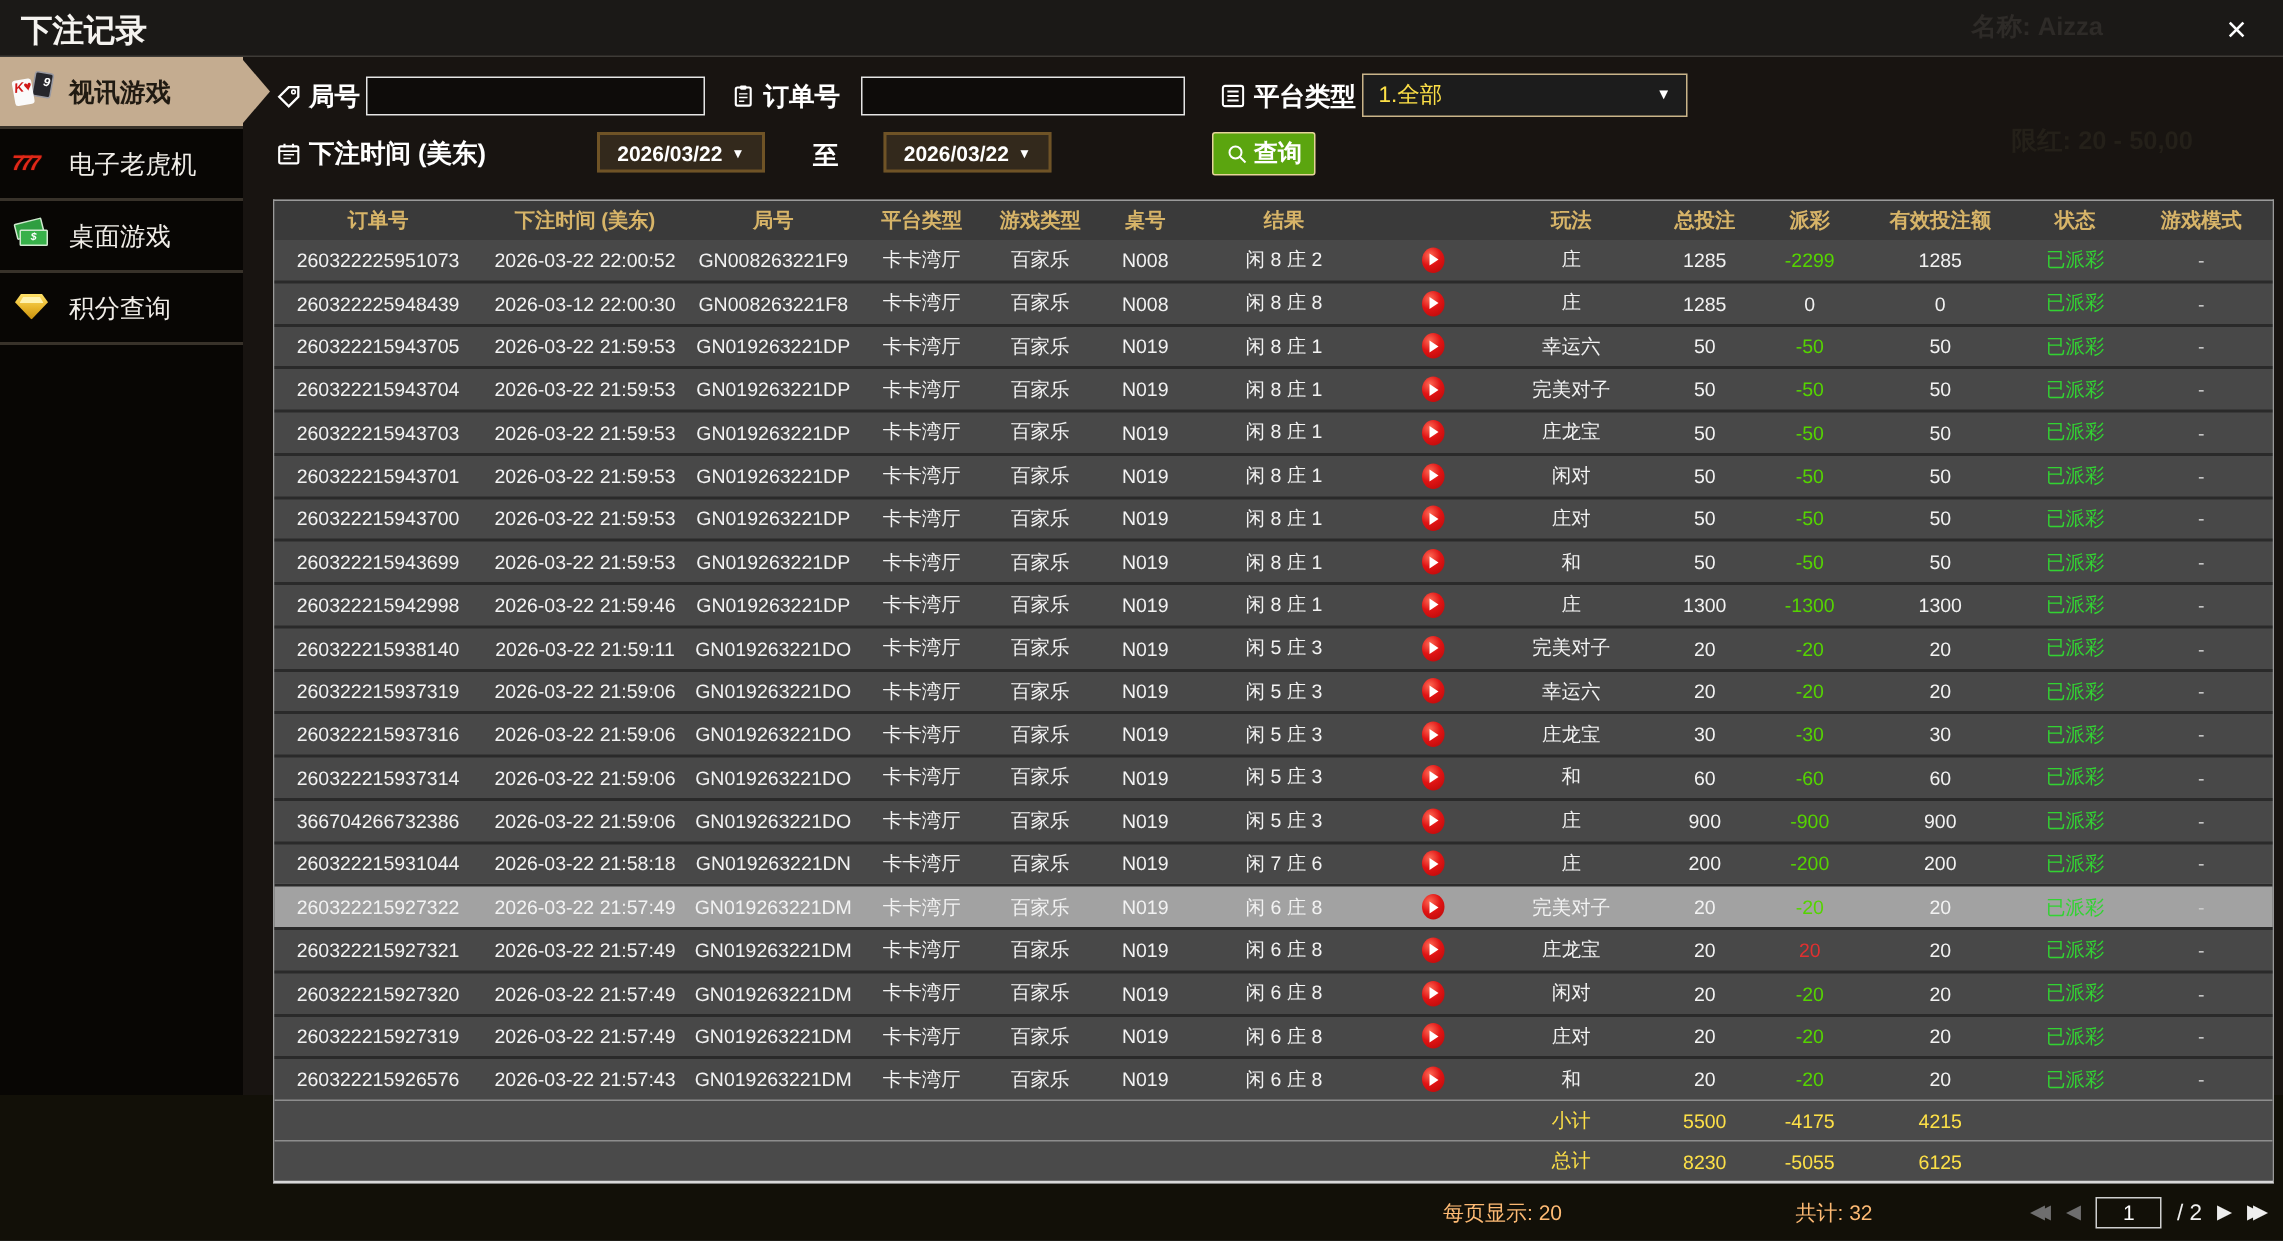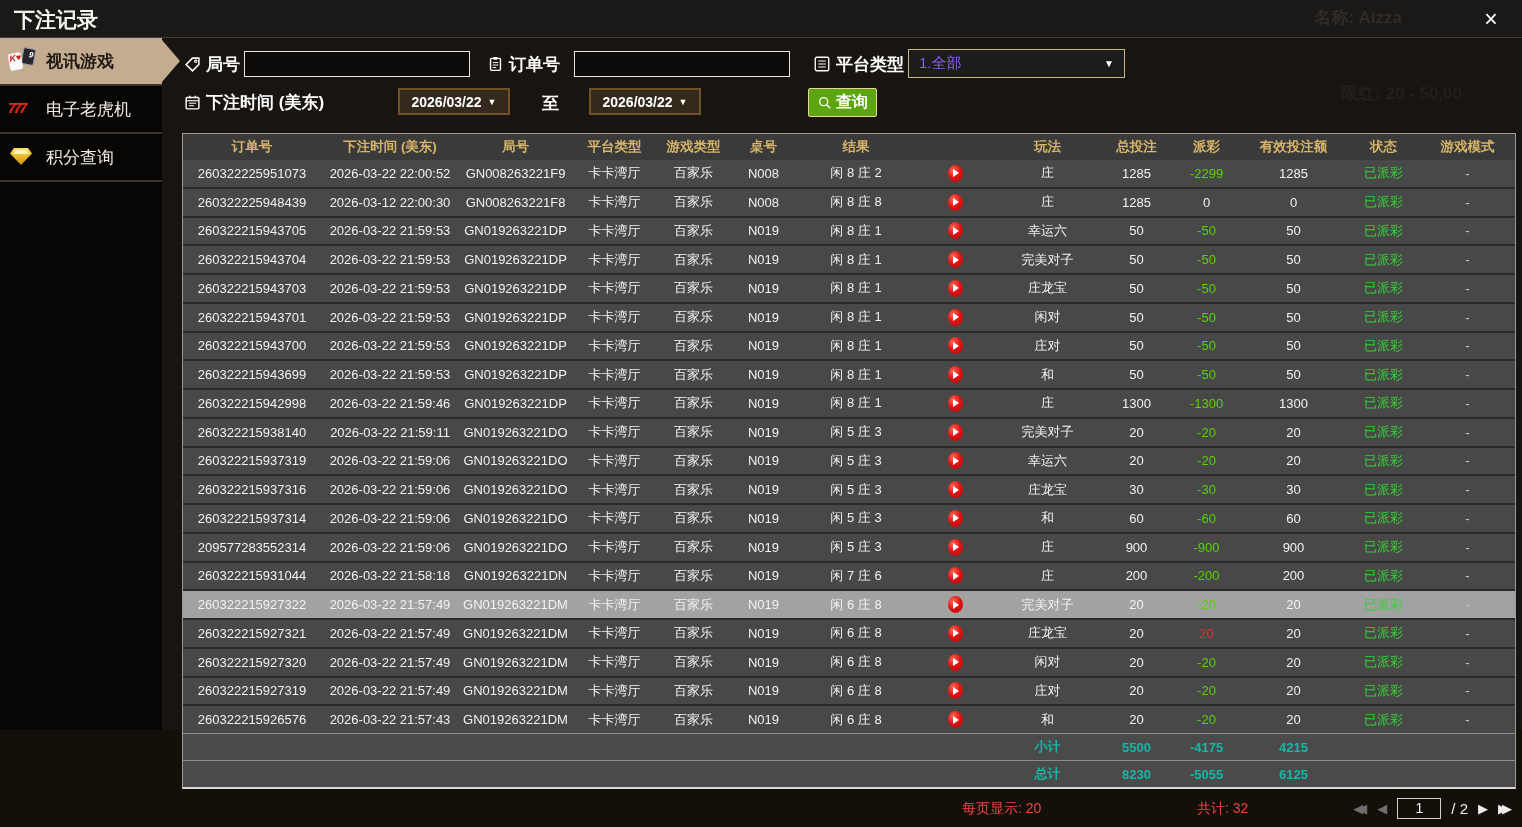--- a/index.html
+++ b/index.html
@@ -57,21 +57,21 @@
   .flabel { position:absolute; display:flex; align-items:center; gap:5px;
     color:#ffffff; font-size:17px; font-weight:bold; height:28px; }
   .flabel svg { display:block; }
   .finput { position:absolute; height:26px; background:#0e0c0a; border:1px solid #e5e5e5;
     color:#fff; font-size:14px; padding:0 6px; outline:none; }
   .dselect { position:absolute; height:27px; background:#33291c; border:2px solid #6f5326;
     color:#ffffff; font-size:14px; font-weight:bold; display:flex; align-items:center;
     justify-content:center; gap:6px; cursor:pointer; }
   .dselect::after { content:"▼"; font-size:9px; color:#fff; }
   .pselect { position:absolute; height:29px; background:#1c1c1c; border:1px solid #c9b489;
-    color:#8b5cf6; font-size:15px; display:flex; align-items:center; padding:0 10px; cursor:pointer; }
+    color:#fde047; font-size:15px; display:flex; align-items:center; padding:0 10px; cursor:pointer; }
   .pselect::after { content:"▼"; font-size:10px; color:#fff; position:absolute; right:10px; }
   .to-label { position:absolute; color:#fff; font-size:17px; font-weight:bold; }
   .query-btn { position:absolute; height:29px; background:#5ba50f; border:1px solid #e6d49a;
     border-radius:2px; color:#fff; font-size:16px; font-weight:bold; display:flex;
     align-items:center; gap:3px; padding:0 8px; cursor:pointer; }
 
   
   .table { position:absolute; left:20px; top:95px; width:1334px; height:656px;
     border:1px solid #9a9a9a; border-bottom:2px solid #d8d8d8; display:flex; flex-direction:column;
     background:#484848; }
@@ -83,31 +83,31 @@
   .tbody .tr:first-child { border-top:none; }
   .tbody .tr.hl { background:#a2a2a2; }
   .td { display:flex; align-items:center; justify-content:center; color:#f2f2f2;
     font-size:13px; white-space:nowrap; overflow:hidden; }
   .td.neg { color:#55d400; }
   .td.pos { color:#e03030; }
   .td.zero { color:#f2f2f2; }
   .td.status { color:#32d332; }
   .td.mode { color:#cccccc; }
   .totals { flex:0 0 27px; background:#4a4a4a; border-top:1px solid #8d8d8d; }
-  .totals .td { color:#14b8a6; font-weight:bold; }
+  .totals .td { color:#fde047; font-weight:normal; }
   .gc9 { grid-column:9; } .gc10 { grid-column:10; } .gc11 { grid-column:11; } .gc12 { grid-column:12; }
 
   .play-btn { width:15px; height:17px; border-radius:50%;
     background:radial-gradient(circle at 35% 30%, #ff6a55 0%, #e01414 45%, #b50808 100%);
     display:flex; align-items:center; justify-content:center; cursor:pointer; }
   .play-btn::after { content:""; width:0; height:0; margin-left:2px;
     border-left:6px solid #ffffff; border-top:4px solid transparent; border-bottom:4px solid transparent; }
 
   
-  .foot-item { position:absolute; color:#ef4444; font-size:14px; top:762px; }
+  .foot-item { position:absolute; color:#fdba74; font-size:14px; top:762px; }
   .pager { position:absolute; right:10px; top:757px; display:flex; align-items:center; gap:10px; height:26px; }
   .pg-arrow { font-size:13px; cursor:pointer; }
   .pg-arrow.dim { color:#6e6e6e; }
   .pg-arrow.lit { color:#eeeeee; }
   .pg-dbl { letter-spacing:-6px; padding-right:6px; }
   .page-box { width:44px; height:21px; background:transparent; border:1px solid #cfcfcf;
     color:#fff; font-size:14px; text-align:center; outline:none; }
   .page-of { color:#f0f0f0; font-size:15px; }
 </style>
 </head>
@@ -127,20 +127,27 @@
         <i class="card back">9</i>
           <i class="card front">K♥</i>
       </span>
       <span>视讯游戏</span>
     </div>
     <div class="side-item">
       <span class="side-icon">
           <span class="sevens">777</span>
         </span>
       <span>电子老虎机</span>
+    </div>
+    <div class="side-item">
+      <span class="side-icon">
+        <i class="bill b1"></i>
+          <i class="bill b2">$</i>
+      </span>
+      <span>桌面游戏</span>
     </div>
     <div class="side-item">
       <span class="side-icon">
           <span class="gem"></span>
         </span>
       <span>积分查询</span>
     </div>
   </div>
 
   <div class="main">
@@ -447,21 +454,21 @@
               <span class="play-btn"></span>
             </div>
     <div class="td c-method">和</div>
     <div class="td c-bet">60</div>
     <div class="td c-payout neg">-60</div>
     <div class="td c-valid">60</div>
     <div class="td c-status status">已派彩</div>
     <div class="td c-mode mode">-</div>
   </div>
           <div class="tr">
-    <div class="td c-order">209577283552314</div>
+    <div class="td c-order">366704266732386</div>
     <div class="td c-time">2026-03-22 21:59:06</div>
     <div class="td c-round">GN019263221DO</div>
     <div class="td c-platform">卡卡湾厅</div>
     <div class="td c-game">百家乐</div>
     <div class="td c-table">N019</div>
     <div class="td c-result">闲 5 庄 3</div>
     <div class="td">
               <span class="play-btn"></span>
             </div>
     <div class="td c-method">庄</div>

